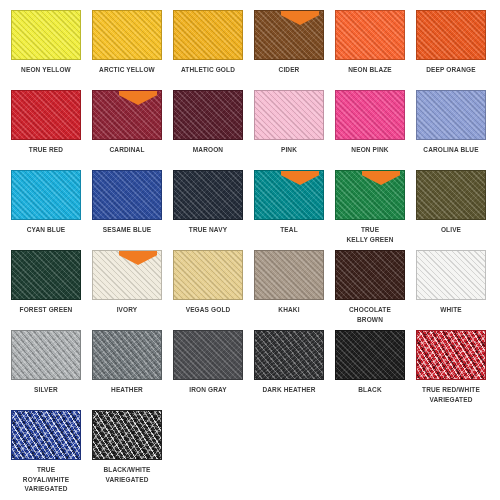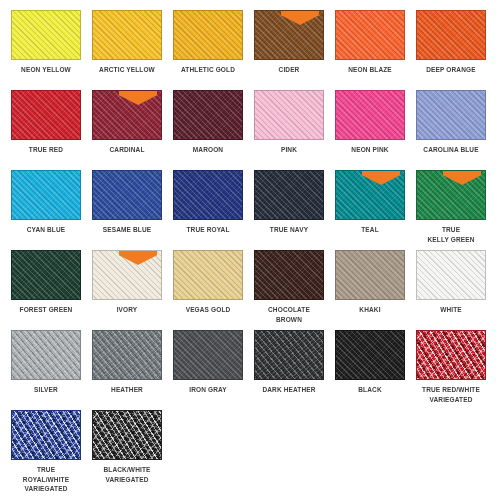--- a/index.html
+++ b/index.html
@@ -254,26 +254,20 @@
       </div>
       <div class="swatch-label" style="color: rgb(59, 59, 59);">CYAN BLUE</div>
     </div>
     <div class="swatch-cell">
       <div class="swatch-chip" style="background-color: rgb(43, 74, 155);">
         <div class="weave"></div>
       </div>
       <div class="swatch-label" style="color: rgb(59, 59, 59);">SESAME BLUE</div>
     </div>
     <div class="swatch-cell">
-      <div class="swatch-chip" style="background-color: rgb(34, 51, 126);">
-        <div class="weave"></div>
-      </div>
-      <div class="swatch-label" style="color: rgb(59, 59, 59);">TRUE ROYAL</div>
-    </div>
-    <div class="swatch-cell">
       <div class="swatch-chip" style="background-color: rgb(35, 43, 56);">
         <div class="weave"></div>
       </div>
       <div class="swatch-label" style="color: rgb(59, 59, 59);">TRUE NAVY</div>
     </div>
     <div class="swatch-cell">
       <div class="swatch-chip" style="background-color: rgb(0, 136, 140);">
         <div class="weave"></div>
         <div class="new-badge" style="background: rgb(240, 123, 34);">
           <span class="new-text">NEW</span>
@@ -285,20 +279,26 @@
       <div class="swatch-chip" style="background-color: rgb(26, 131, 68);">
         <div class="weave"></div>
         <div class="new-badge" style="background: rgb(240, 123, 34);">
           <span class="new-text">NEW</span>
         </div>
       </div>
       <div class="swatch-label" style="color: rgb(59, 59, 59);">TRUE
 KELLY GREEN</div>
     </div>
     <div class="swatch-cell">
+      <div class="swatch-chip" style="background-color: rgb(89, 83, 46);">
+        <div class="weave"></div>
+      </div>
+      <div class="swatch-label" style="color: rgb(59, 59, 59);">OLIVE</div>
+    </div>
+    <div class="swatch-cell">
       <div class="swatch-chip" style="background-color: rgb(28, 60, 48);">
         <div class="weave"></div>
       </div>
       <div class="swatch-label" style="color: rgb(59, 59, 59);">FOREST GREEN</div>
     </div>
     <div class="swatch-cell">
       <div class="swatch-chip" style="background-color: rgb(239, 234, 220);">
         <div class="weave"></div>
         <div class="new-badge" style="background: rgb(240, 123, 34);">
           <span class="new-text">NEW</span>
@@ -306,30 +306,30 @@
       </div>
       <div class="swatch-label" style="color: rgb(59, 59, 59);">IVORY</div>
     </div>
     <div class="swatch-cell">
       <div class="swatch-chip" style="background-color: rgb(229, 206, 142);">
         <div class="weave"></div>
       </div>
       <div class="swatch-label" style="color: rgb(59, 59, 59);">VEGAS GOLD</div>
     </div>
     <div class="swatch-cell">
+      <div class="swatch-chip" style="background-color: rgb(166, 151, 135);">
+        <div class="weave"></div>
+      </div>
+      <div class="swatch-label" style="color: rgb(59, 59, 59);">KHAKI</div>
+    </div>
+    <div class="swatch-cell">
       <div class="swatch-chip" style="background-color: rgb(58, 32, 26);">
         <div class="weave"></div>
       </div>
       <div class="swatch-label" style="color: rgb(59, 59, 59);">CHOCOLATE BROWN</div>
-    </div>
-    <div class="swatch-cell">
-      <div class="swatch-chip" style="background-color: rgb(166, 151, 135);">
-        <div class="weave"></div>
-      </div>
-      <div class="swatch-label" style="color: rgb(59, 59, 59);">KHAKI</div>
     </div>
     <div class="swatch-cell">
       <div class="swatch-chip" style="background-color: rgb(244, 244, 242);">
         <div class="weave"></div>
       </div>
       <div class="swatch-label" style="color: rgb(59, 59, 59);">WHITE</div>
     </div>
     <div class="swatch-cell">
       <div class="swatch-chip heathered" style="background-color: rgb(168, 172, 174);">
         <div class="weave"></div>

